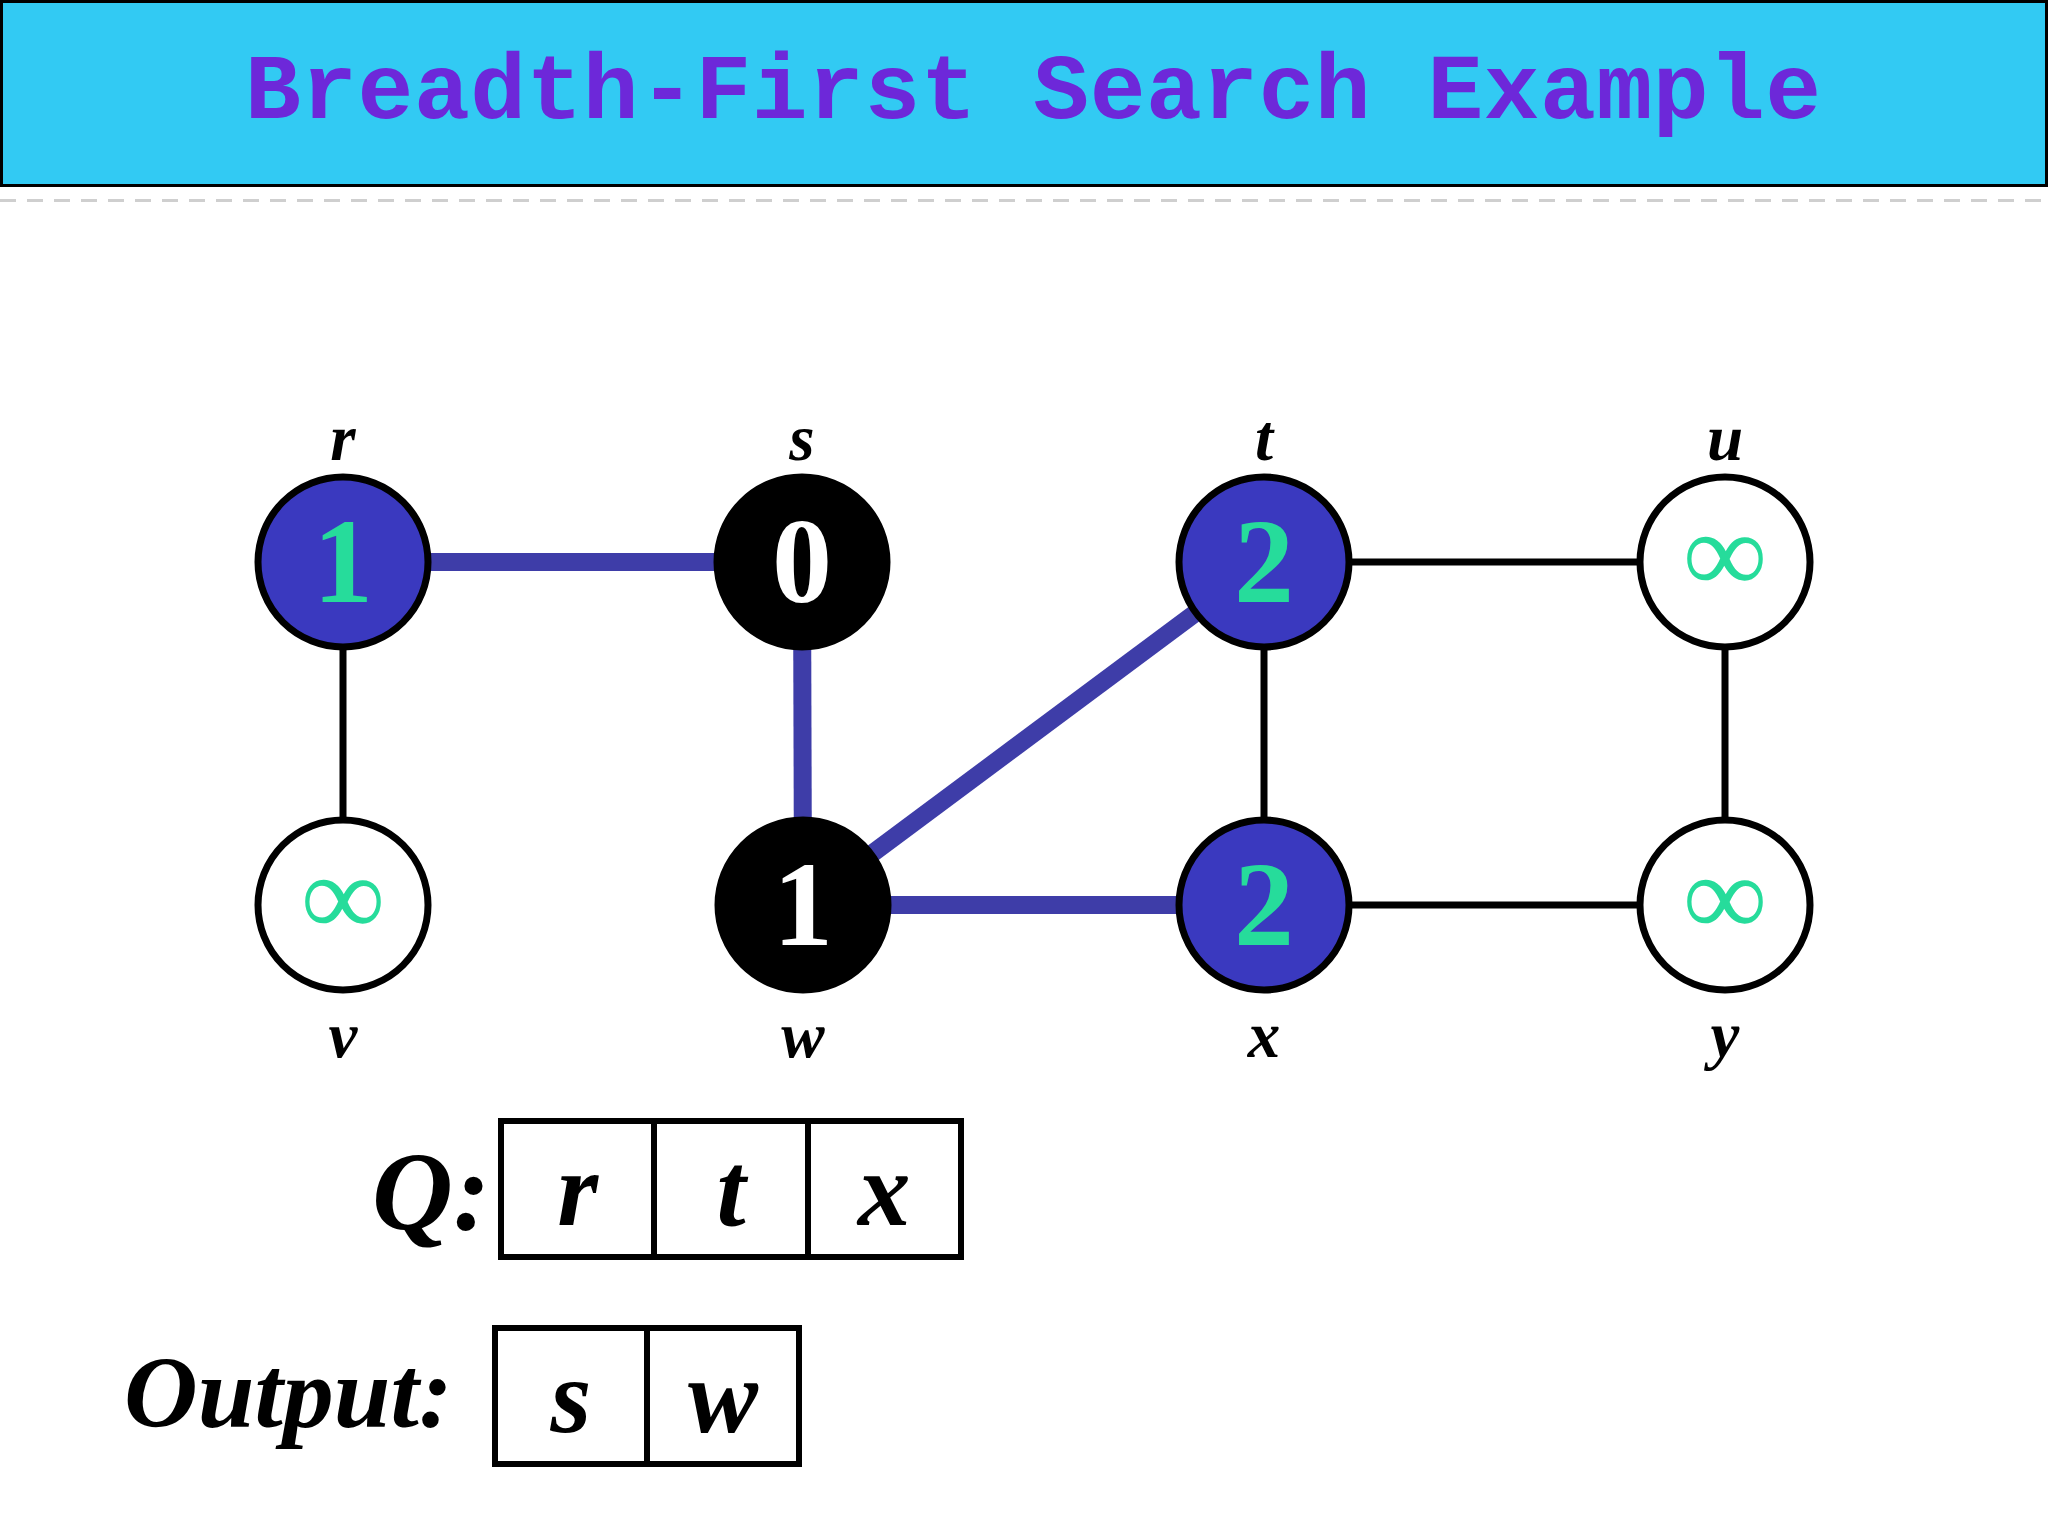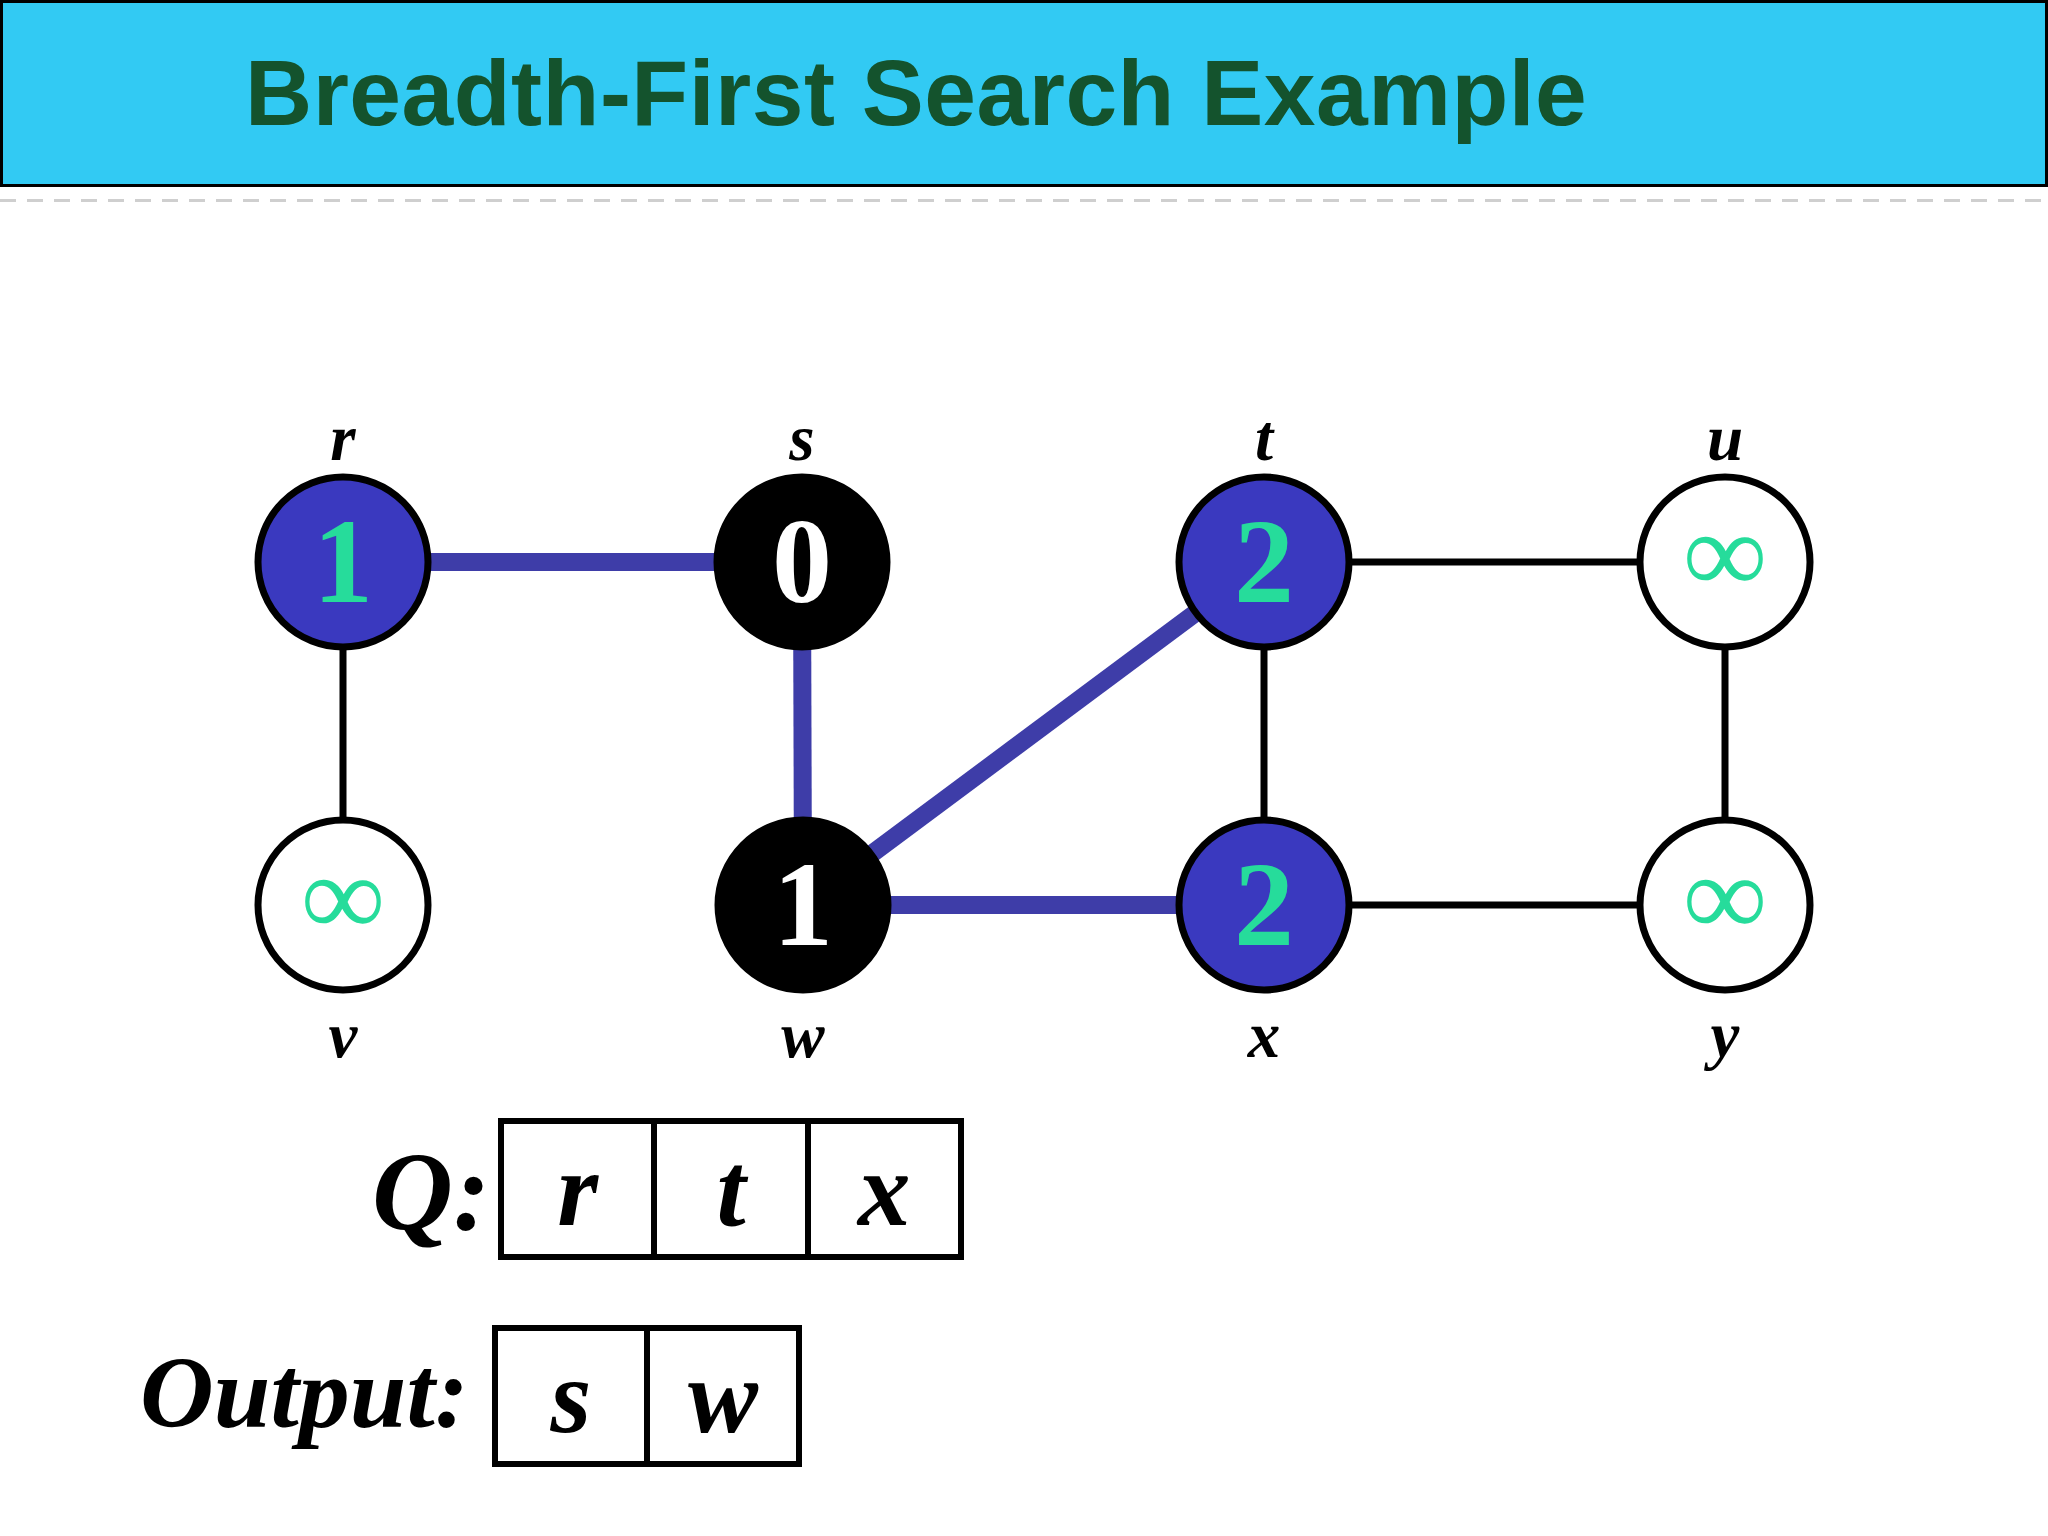--- a/index.html
+++ b/index.html
@@ -8,43 +8,43 @@
     background:#ffffff;font-family:"Liberation Serif",serif;
   }
   
   .titlebar{
     position:absolute;left:0;top:0;width:2048px;height:187px;
     box-sizing:border-box;border:3px solid #000000;
     display:flex;align-items:center;
   }
   .slide-title{
     margin:0 0 0 242px;
-    font-family:Liberation Sans, sans-serif;
-    font-weight:bold;font-size:93px;line-height:1;color:#14532d;
+    font-family:Liberation Mono, monospace;
+    font-weight:bold;font-size:93px;line-height:1;color:#6d28d9;
     letter-spacing:0.5px;white-space:nowrap;
   }
   .header-underline{
     position:absolute;left:0;top:199px;width:2048px;height:3px;
     background:repeating-linear-gradient(90deg,#cfcfcf 0 16px,#ffffff 16px 27px);
   }
   
   #graph{position:absolute;left:0;top:0;}
   .node-label{
     font-family:"Liberation Serif",serif;
     font-style:italic;font-weight:bold;font-size:65px;fill:#000;
   }
   .node-value{font-family:"Liberation Serif",serif;font-weight:bold;}
   
   .slot-label{
     position:absolute;margin:0;color:#000;white-space:nowrap;
     font-family:"Liberation Serif",serif;font-style:italic;font-weight:bold;
     line-height:1.1;
   }
   #queue-label{left:372px;top:1130px;font-size:112px;}
-  #output-label{left:140px;top:1337px;font-size:102px;}
+  #output-label{left:124px;top:1337px;font-size:102px;}
   .slot-table{
     position:absolute;display:flex;box-sizing:border-box;
     border:6px solid #000;background:#fff;height:142px;
   }
   #queue-table{left:498px;top:1118px;width:466px;}
   #output-table{left:492px;top:1325px;width:310px;}
   .slot-cell{
     flex:1 1 0;box-sizing:border-box;border-right:6px solid #000;
     display:flex;align-items:center;justify-content:center;
     font-family:"Liberation Serif",serif;font-style:italic;font-weight:bold;

